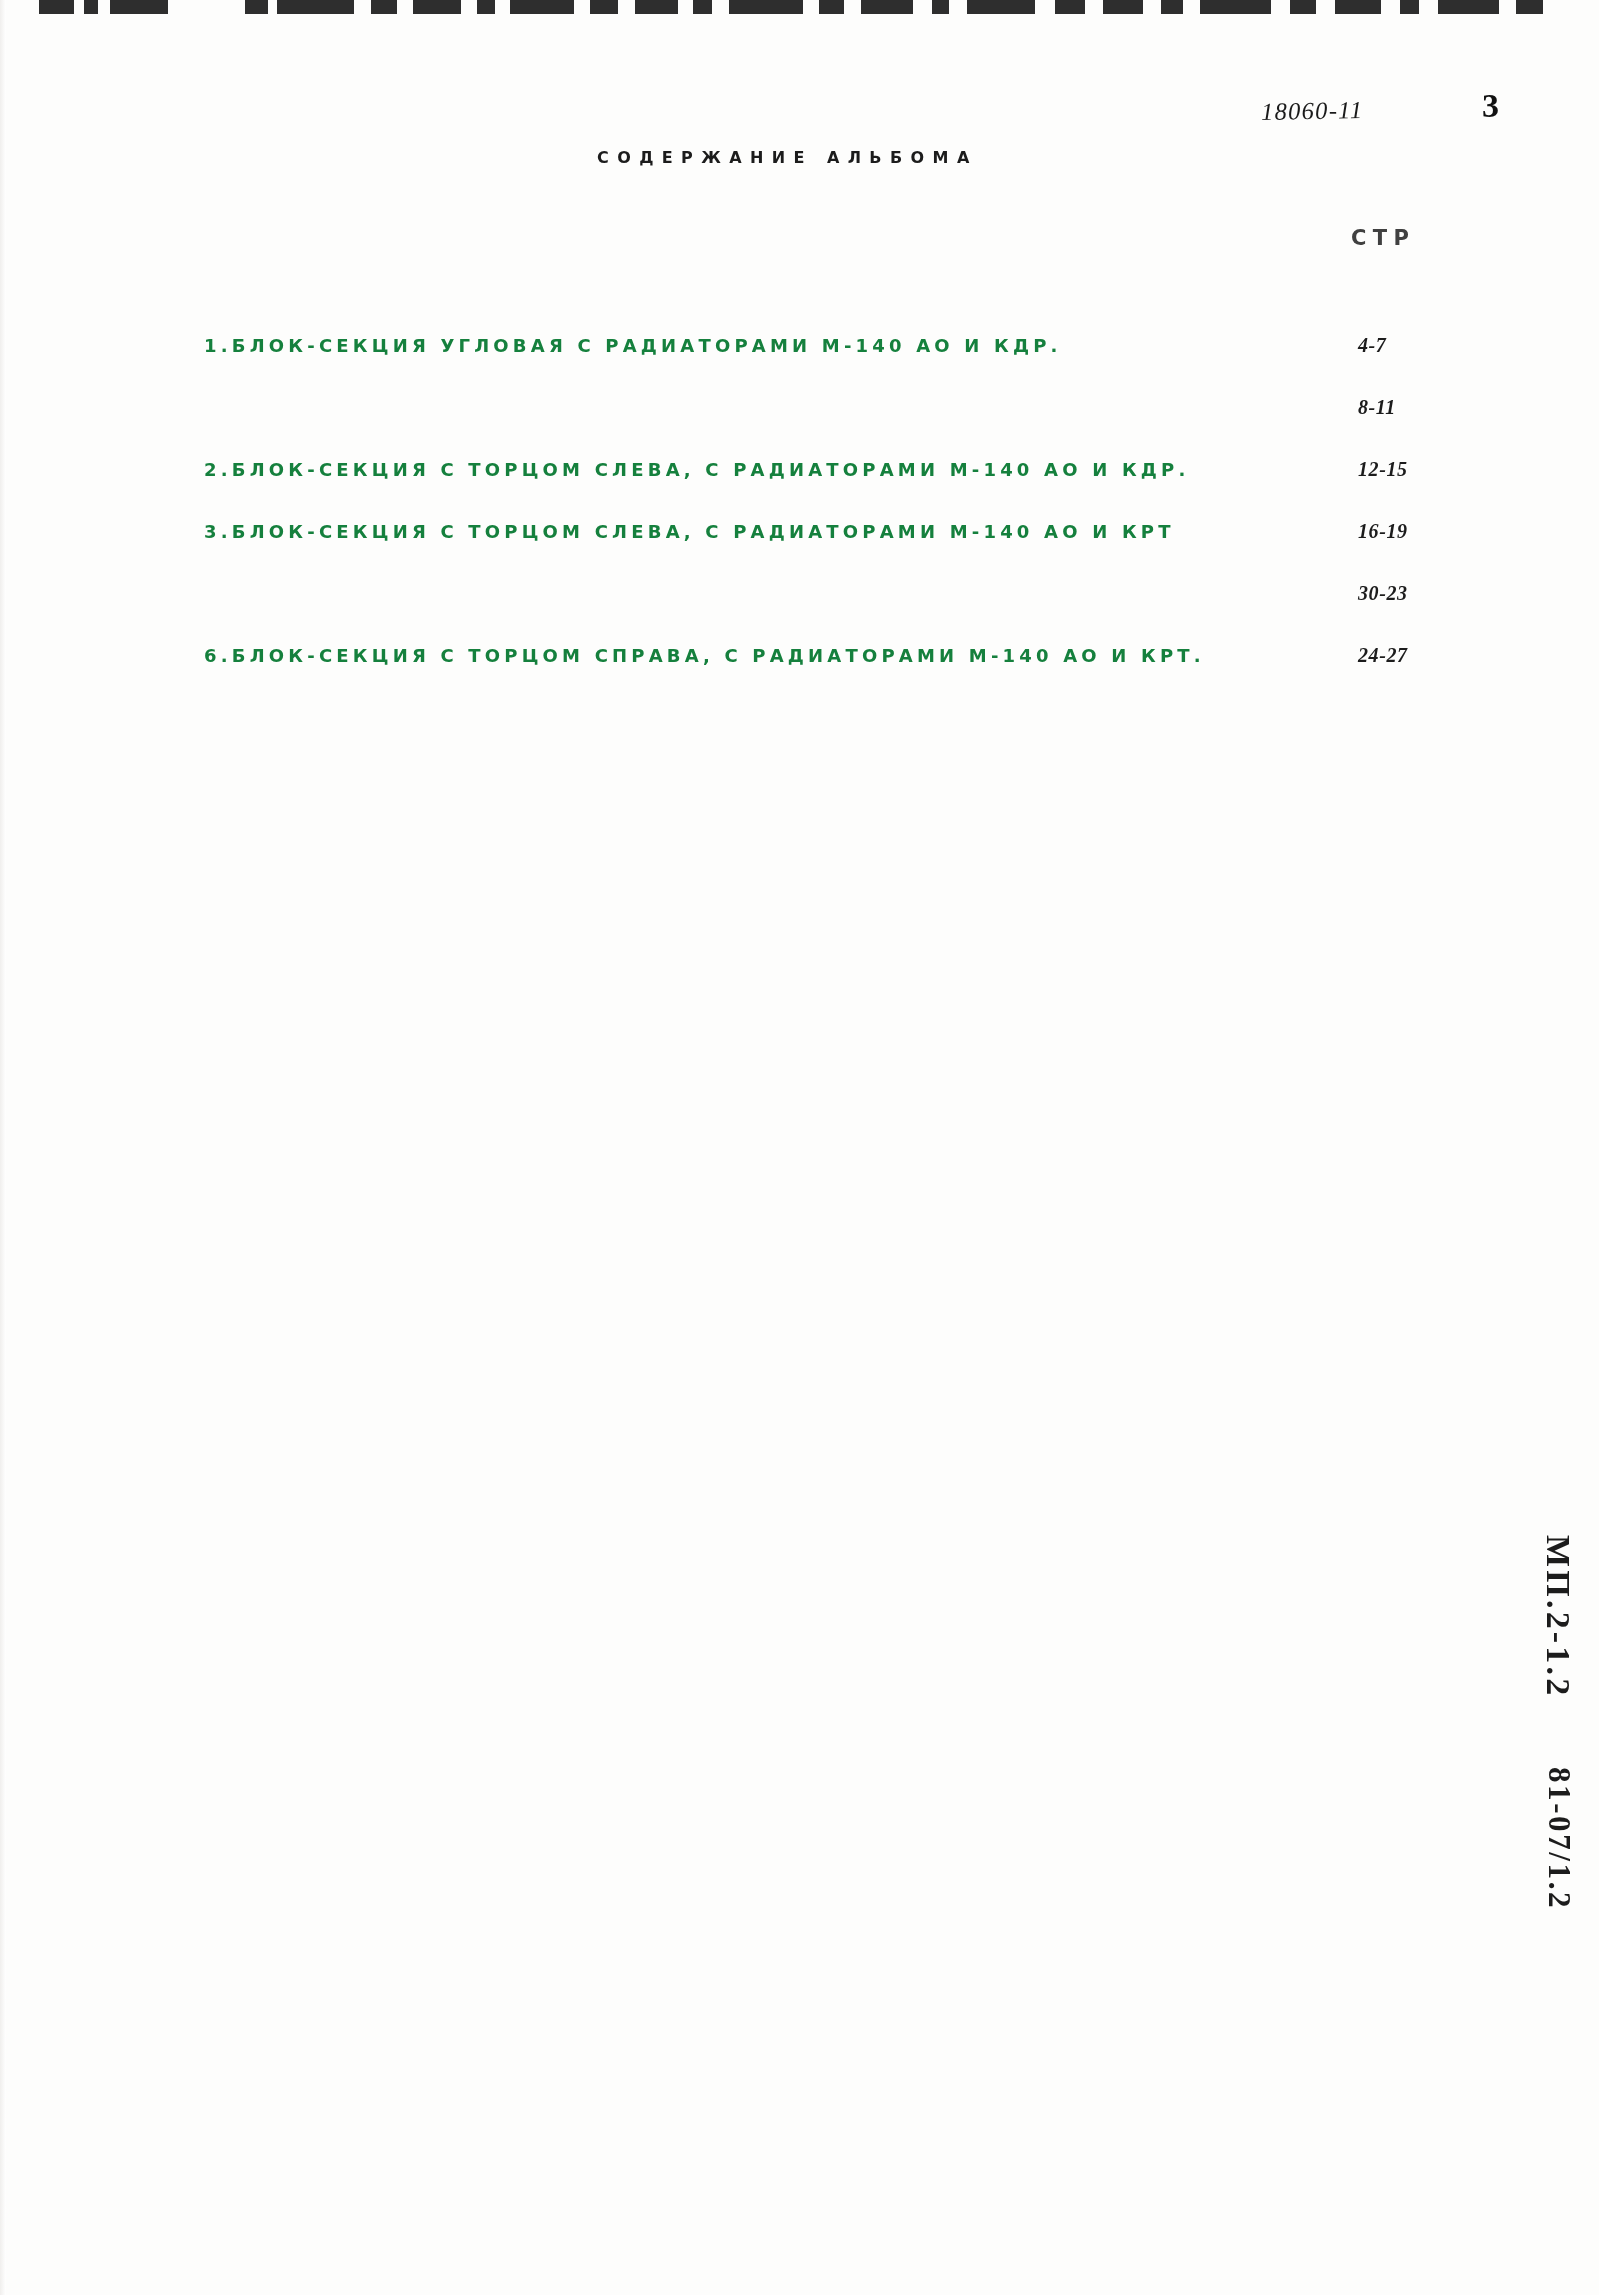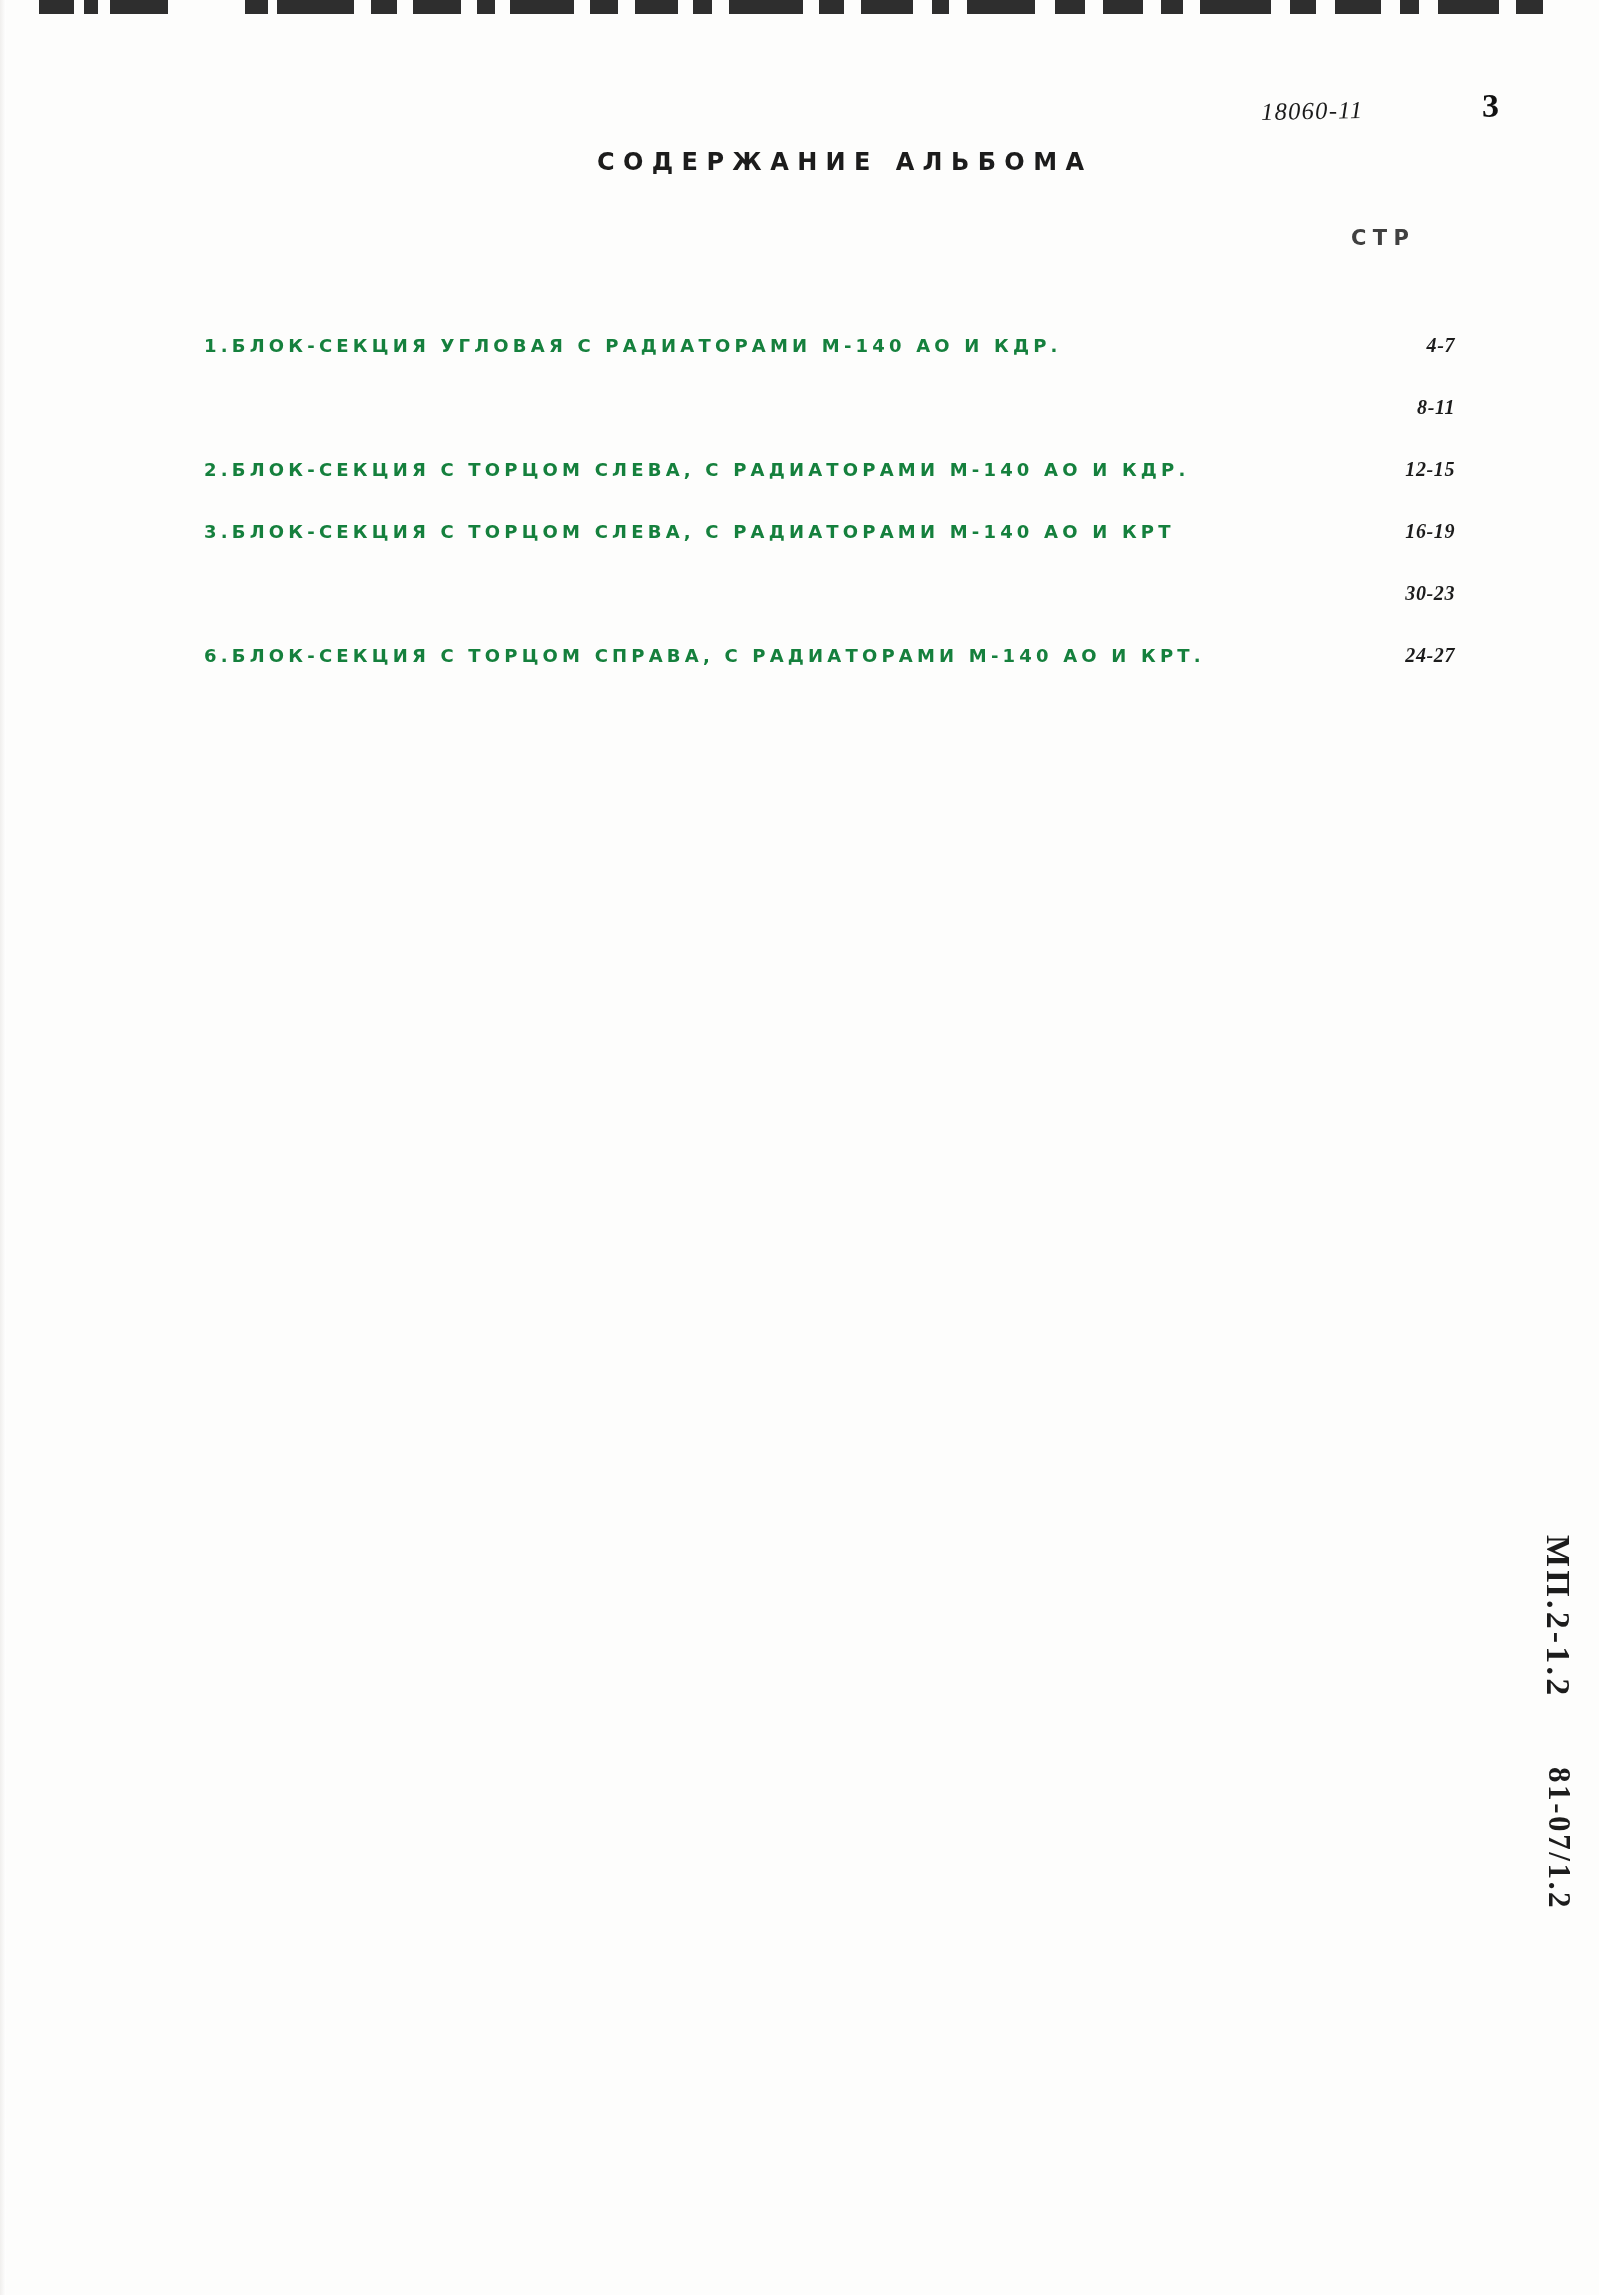--- a/index.html
+++ b/index.html
@@ -67,21 +67,21 @@
     font-size: 34px;
     font-weight: bold;
     font-family: "Liberation Serif", serif;
     color: #111;
   }
 
   .title {
     position: absolute;
     left: 597px;
     top: 148px;
-    font-size: 24px;
+    font-size: 16px;
     letter-spacing: 8.4px;
     font-weight: bold;
     font-family: "DejaVu Sans", sans-serif;
     color: #1c1c1c;
     white-space: nowrap;
   }
 
   .col-header {
     position: absolute;
     left: 1351px;
@@ -112,21 +112,21 @@
     font-weight: bold;
     font-family: "DejaVu Sans", sans-serif;
     color: #15803d;
     white-space: nowrap;
   }
   .toc-pages {
     position: absolute;
     right: 0;
     top: -1.3px;
     width: 97px;
-    text-align: right;
+    text-align: left;
     font-size: 20px;
     letter-spacing: 0.6px;
     font-weight: bold;
     font-style: italic;
     font-family: "Liberation Serif", serif;
     color: #1c1c1c;
     white-space: nowrap;
   }
 
   

